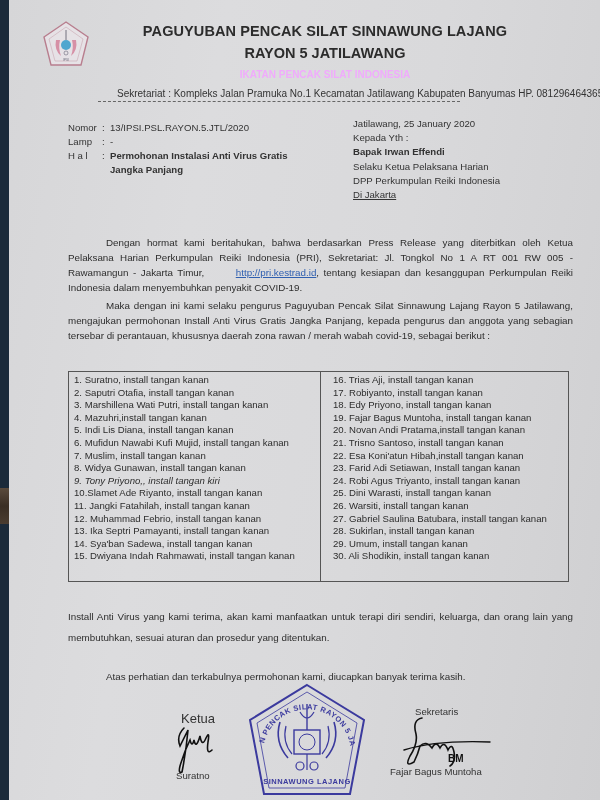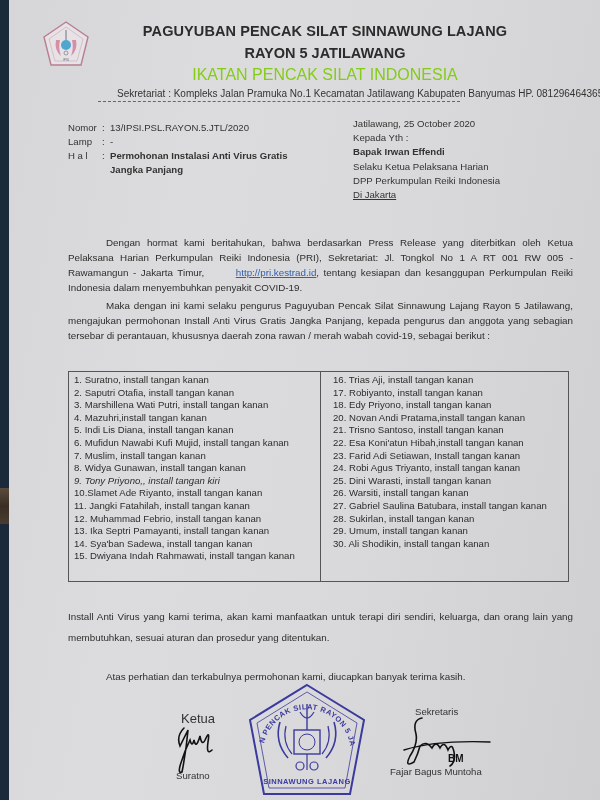--- a/index.html
+++ b/index.html
@@ -20,21 +20,21 @@
       background: linear-gradient(180deg, #5a4a3c, #3a2e24 50%, #4a3c30);
     }
     .logo {
       position: absolute; left: 42px; top: 20px; width: 48px; height: 48px;
     }
     .header {
       position: absolute; left: 90px; top: 20px; width: 470px; text-align: center;
     }
     .header .h1 { font-size: 14.5px; font-weight: bold; color: #2c2c2c; line-height: 22px; letter-spacing: 0.1px; }
     .header .h2 { font-size: 14.5px; font-weight: bold; color: #2c2c2c; line-height: 22px; }
-    .header .h3 { font-size: 16px; font-weight: normal; color: #84cc16; line-height: 22px; }
+    .header .h3 { font-size: 10px; font-weight: bold; color: #f0abfc; line-height: 22px; }
     .sekretariat {
       position: absolute; left: 73px; top: 88px; font-size: 10px; color: #333; white-space: nowrap; margin-left: 44px;
     }
     .rule {
       position: absolute; left: 98px; top: 101px; width: 362px; height: 0;
       border-top: 1px dashed #666;
     }
     .meta { position: absolute; left: 68px; top: 121px; font-size: 9.6px; color: #333; }
     .meta .row { display: flex; line-height: 14px; }
     .meta .lbl { width: 34px; }
@@ -111,21 +111,21 @@
   </div>
   <div class="row">
     <span class="lbl">H a l</span>
     <span class="colon">:</span>
     <span class="val-bold">Permohonan Instalasi Anti Virus Gratis</span>
   </div>
   <div class="cont">Jangka Panjang</div>
 </div>
 
 <div class="recipient">
-  <div>Jatilawang, 25 October 2020</div>
+  <div>Jatilawang, 25 January 2020</div>
   <div>Kepada Yth :</div>
   <div class="bold">Bapak Irwan Effendi</div>
   <div>Selaku Ketua Pelaksana Harian</div>
   <div>DPP Perkumpulan Reiki Indonesia</div>
   <div class="underline">Di Jakarta</div>
 </div>
 
 <div class="para p1"><span class="indent"></span><span>Dengan hormat kami beritahukan, bahwa berdasarkan Press Release yang diterbitkan oleh Ketua Pelaksana Harian Perkumpulan Reiki Indonesia (PRI), Sekretariat: Jl. Tongkol No 1 A RT 001 RW 005 - Rawamangun - Jakarta Timur, </span><a>http://pri.kestrad.id</a><span>, tentang kesiapan dan kesanggupan Perkumpulan Reiki Indonesia dalam menyembuhkan penyakit COVID-19.</span></div>
 
 <div class="para p2"><span class="indent"></span><span>Maka dengan ini kami selaku pengurus Paguyuban Pencak Silat Sinnawung Lajang Rayon 5 Jatilawang, mengajukan permohonan Install Anti Virus Gratis Jangka Panjang, kepada pengurus dan anggota yang sebagian tersebar di perantauan, khususnya daerah zona rawan / merah wabah covid-19, sebagai berikut :</span></div>
@@ -146,20 +146,21 @@
     <div class="item">11.  Jangki Fatahilah, install tangan kanan</div>
     <div class="item">12. Muhammad Febrio, install tangan kanan</div>
     <div class="item">13. Ika Septri Pamayanti, install tangan kanan</div>
     <div class="item">14. Sya'ban Sadewa, install tangan kanan</div>
     <div class="item">15. Dwiyana Indah Rahmawati, install tangan kanan</div>
   </div>
   <div class="col right">
     <div class="item">16. Trias Aji, install tangan kanan</div>
     <div class="item">17. Robiyanto, install tangan kanan</div>
     <div class="item">18. Edy Priyono, install tangan kanan</div>
+    <div class="item">19. Fajar Bagus Muntoha, install tangan kanan</div>
     <div class="item">20. Novan Andi Pratama,install tangan kanan</div>
     <div class="item">21. Trisno Santoso, install tangan kanan</div>
     <div class="item">22. Esa Koni'atun Hibah,install tangan kanan</div>
     <div class="item">23. Farid Adi Setiawan, Install tangan kanan</div>
     <div class="item">24. Robi Agus Triyanto, install tangan kanan</div>
     <div class="item">25. Dini Warasti, install tangan kanan</div>
     <div class="item">26. Warsiti, install tangan kanan</div>
     <div class="item">27. Gabriel Saulina Batubara, install tangan kanan</div>
     <div class="item">28. Sukirlan, install tangan kanan</div>
     <div class="item">29. Umum, install tangan kanan</div>

